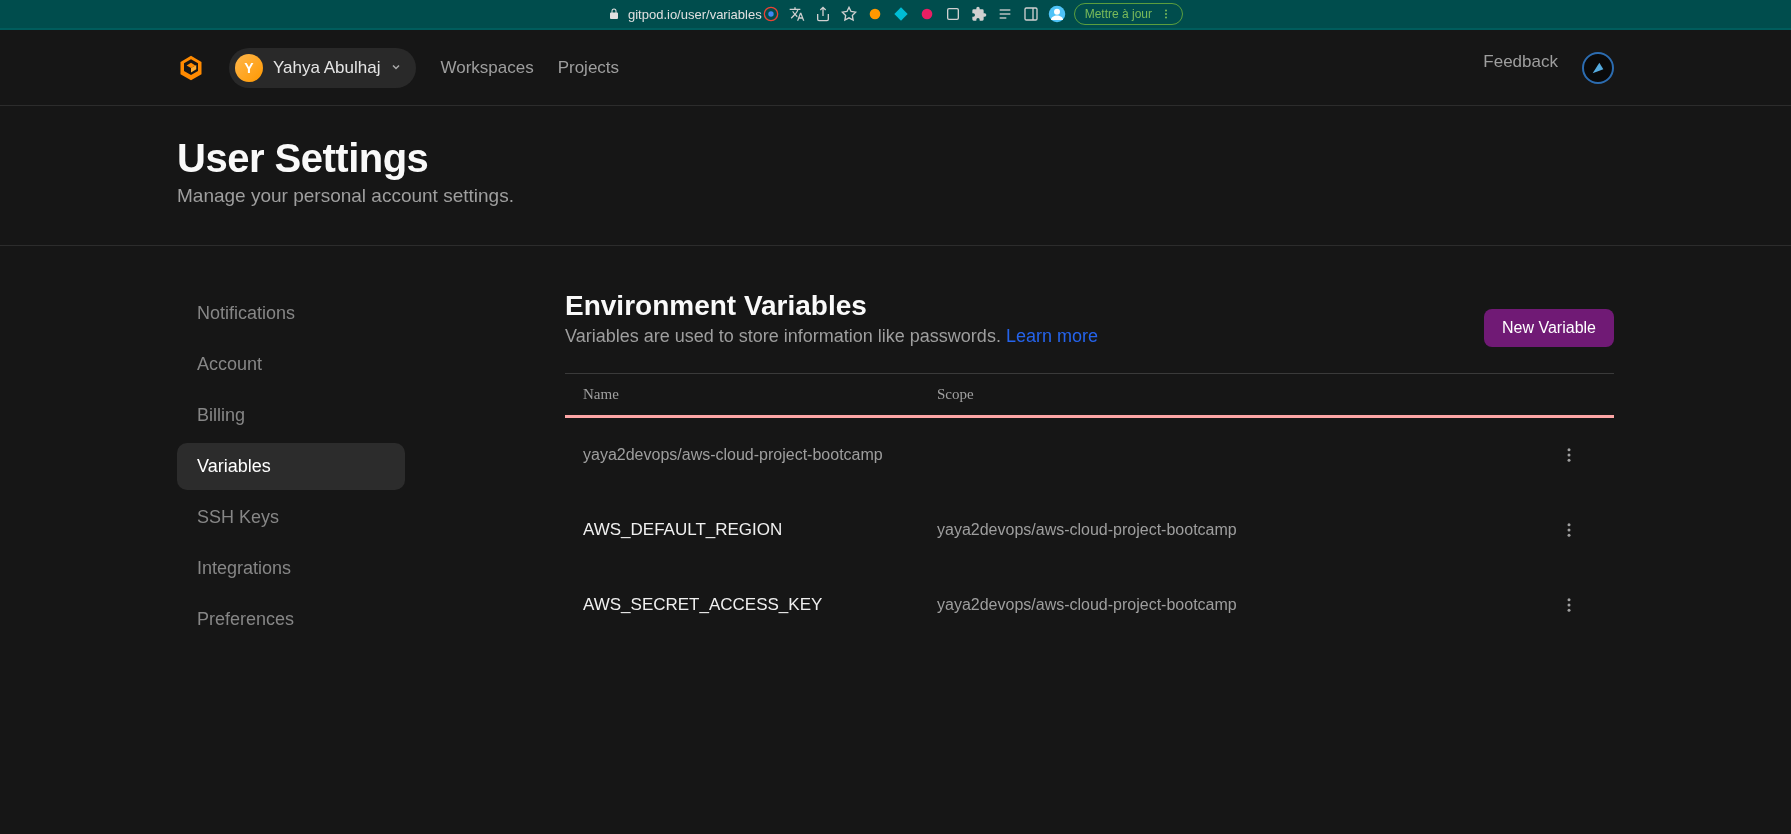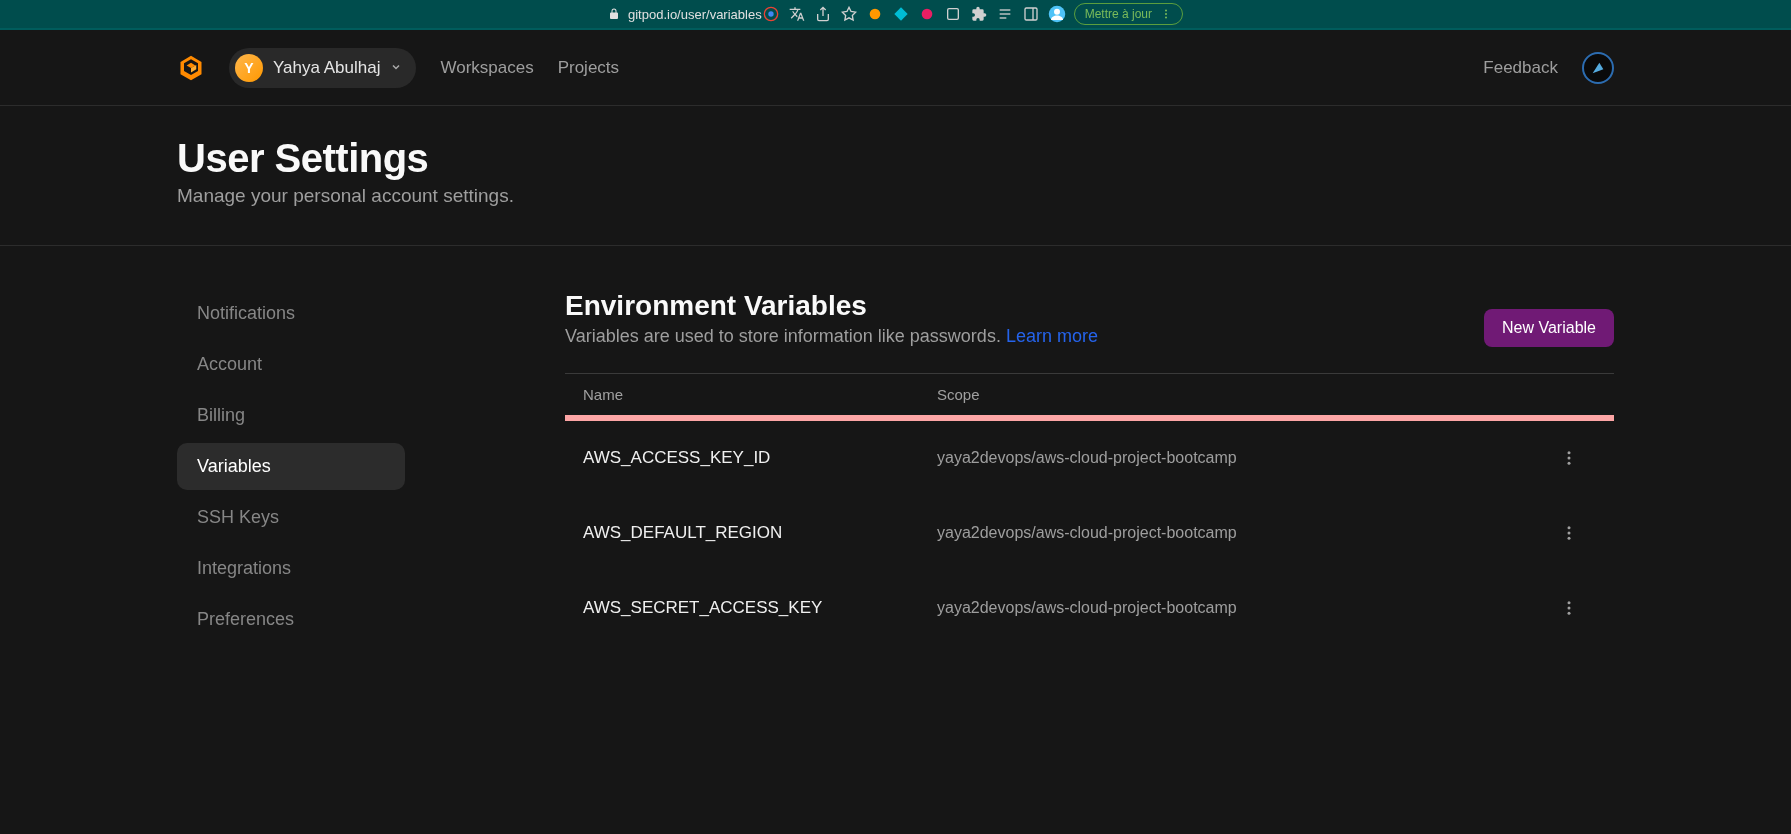--- a/index.html
+++ b/index.html
@@ -110,21 +110,20 @@
     }
     .nav-link {
       color: #9e9e9e;
       font-size: 17px;
       font-weight: 500;
       text-decoration: none;
       cursor: pointer;
     }
     .nav-right {
       display: flex;
-      align-items: center;
       gap: 24px;
     }
     .avatar-right {
       width: 32px;
       height: 32px;
       border-radius: 50%;
       border: 2px solid #2c6cb0;
       background: #0a0a0a;
       display: flex;
       align-items: center;
@@ -213,22 +212,23 @@
       cursor: pointer;
     }
 
     
     .table {
       width: 100%;
     }
     .table-header {
       display: flex;
       border-top: 1px solid #3a3a3a;
-      border-bottom: 6px solid #fca5a5;
+      border-bottom: 3px solid #fca5a5;
       padding: 12px 18px;
+      font-family: Liberation Serif, serif;
     }
     .col-name {
       flex: 0 0 354px;
       color: #a0a0a0;
       font-size: 15px;
     }
     .col-scope {
       flex: 1;
       color: #a0a0a0;
       font-size: 15px;
@@ -411,21 +411,20 @@
     </div>
 
     <div class="table">
       <div class="table-header">
         <div class="col-name">Name</div>
         <div class="col-scope">Scope</div>
         <div class="col-actions"></div>
       </div>
       <div id="var-table-body">
           <div class="table-row">
-            <div class="col-name">AWS_ACCESS_KEY_ID</div>
             <div class="col-scope">yaya2devops/aws-cloud-project-bootcamp</div>
             <div class="col-actions">
               <button class="row-menu-btn">
                 <svg width="18" height="18" viewBox="0 0 24 24" fill="currentColor">
                   <circle cx="12" cy="5" r="2"></circle>
                   <circle cx="12" cy="12" r="2"></circle>
                   <circle cx="12" cy="19" r="2"></circle>
                 </svg>
               </button>
             </div>

